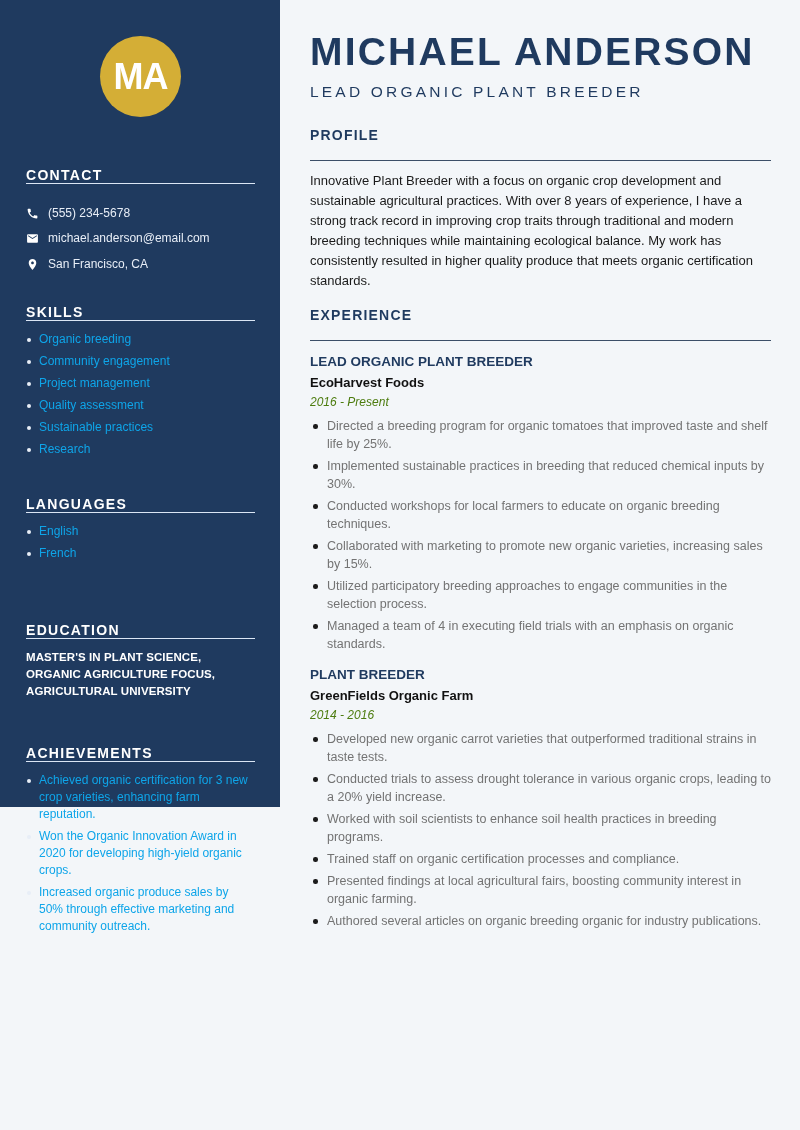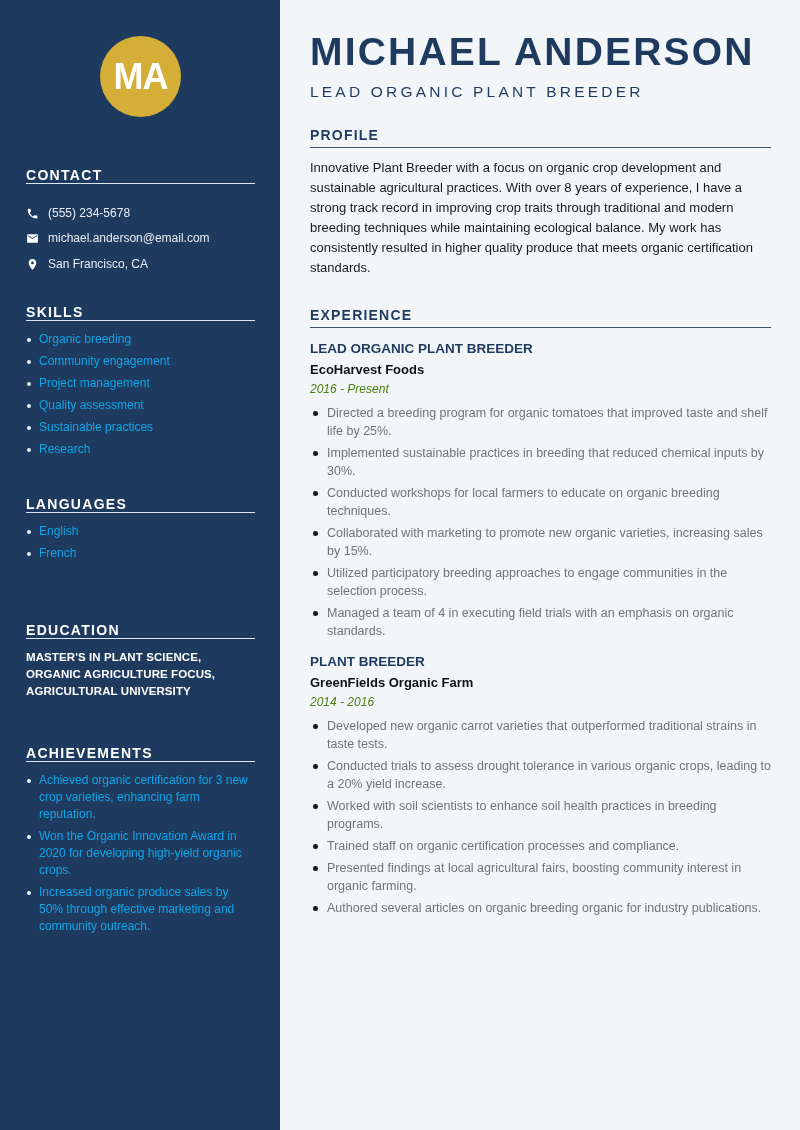--- a/index.html
+++ b/index.html
@@ -5,21 +5,21 @@
     * { box-sizing: border-box; margin: 0; padding: 0; }
     html, body { width: 800px; height: 1130px; }
     body {
       font-family: "Liberation Sans", sans-serif;
       background: #f3f6f9;
       position: relative;
       overflow: hidden;
     }
     .sidebar {
       position: absolute; left: 0; top: 0;
-      width: 280px; height: 1130px;
+      width: 280px; height: 807px;
       background: #1f3a5f;
       color: #ffffff;
       padding: 0 26px;
     }
     .avatar {
       position: absolute; left: 100px; top: 36px;
       width: 81px; height: 81px; border-radius: 50%;
       background: #d4ae36;
       display: flex; align-items: center; justify-content: center;
       color: #ffffff; font-weight: bold; font-size: 36px; letter-spacing: -1px;
@@ -65,21 +65,21 @@
     }
     .title {
       position: absolute; top: 83px; left: 0;
       font-size: 15.5px; letter-spacing: 3.2px; color: #1f3a5f;
       white-space: nowrap;
     }
     .main-section { position: absolute; left: 0; width: 461px; }
     .main-heading {
       font-size: 14px; font-weight: bold; letter-spacing: 1.2px;
       color: #1f3a5f;
-      padding-bottom: 4px;
+      padding-bottom: 17px;
       border-bottom: 1.5px solid #3b4f68;
       margin-bottom: 10px;
     }
     .profile-text {
       font-size: 13px; line-height: 20px; color: #1b1b1b;
     }
     .job-title {
       font-size: 13.5px; font-weight: bold; color: #1f3a5f;
       margin-bottom: 6px;
     }

